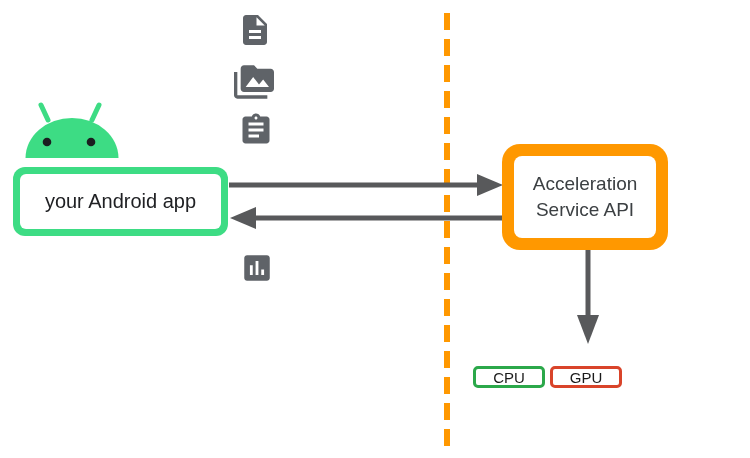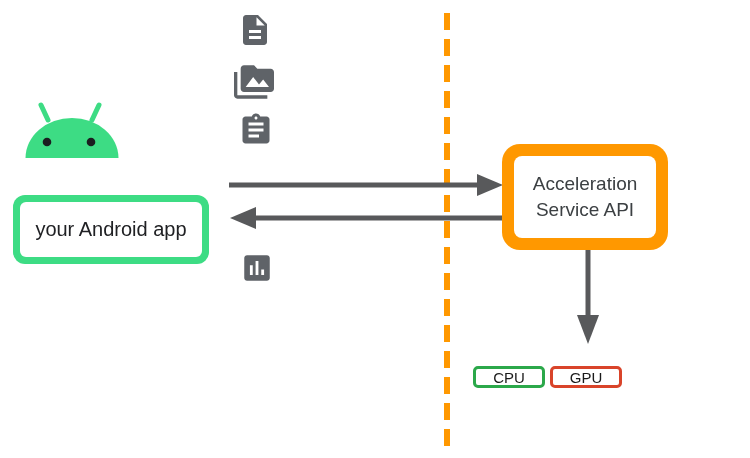--- a/index.html
+++ b/index.html
@@ -9,26 +9,25 @@
     height: 458px;
     background: #ffffff;
     overflow: hidden;
     font-family: "Liberation Sans", sans-serif;
   }
   .abs { position: absolute; }
 
   
   .app-box {
     left: 13px; top: 167px;
-    width: 196px; height: 69px;
+    width: 215px; height: 69px;
     background: var(--android-green);
     border-radius: 12px;
     padding: 7px;
     box-sizing: border-box;
-    margin-top: 28px;
   }
   .app-box-inner {
     width: 100%; height: 100%;
     background: #ffffff;
     border-radius: 6px;
     display: flex; align-items: center; justify-content: center;
     font-size: 20px;
     color: var(--text-dark);
     white-space: nowrap;
   }

